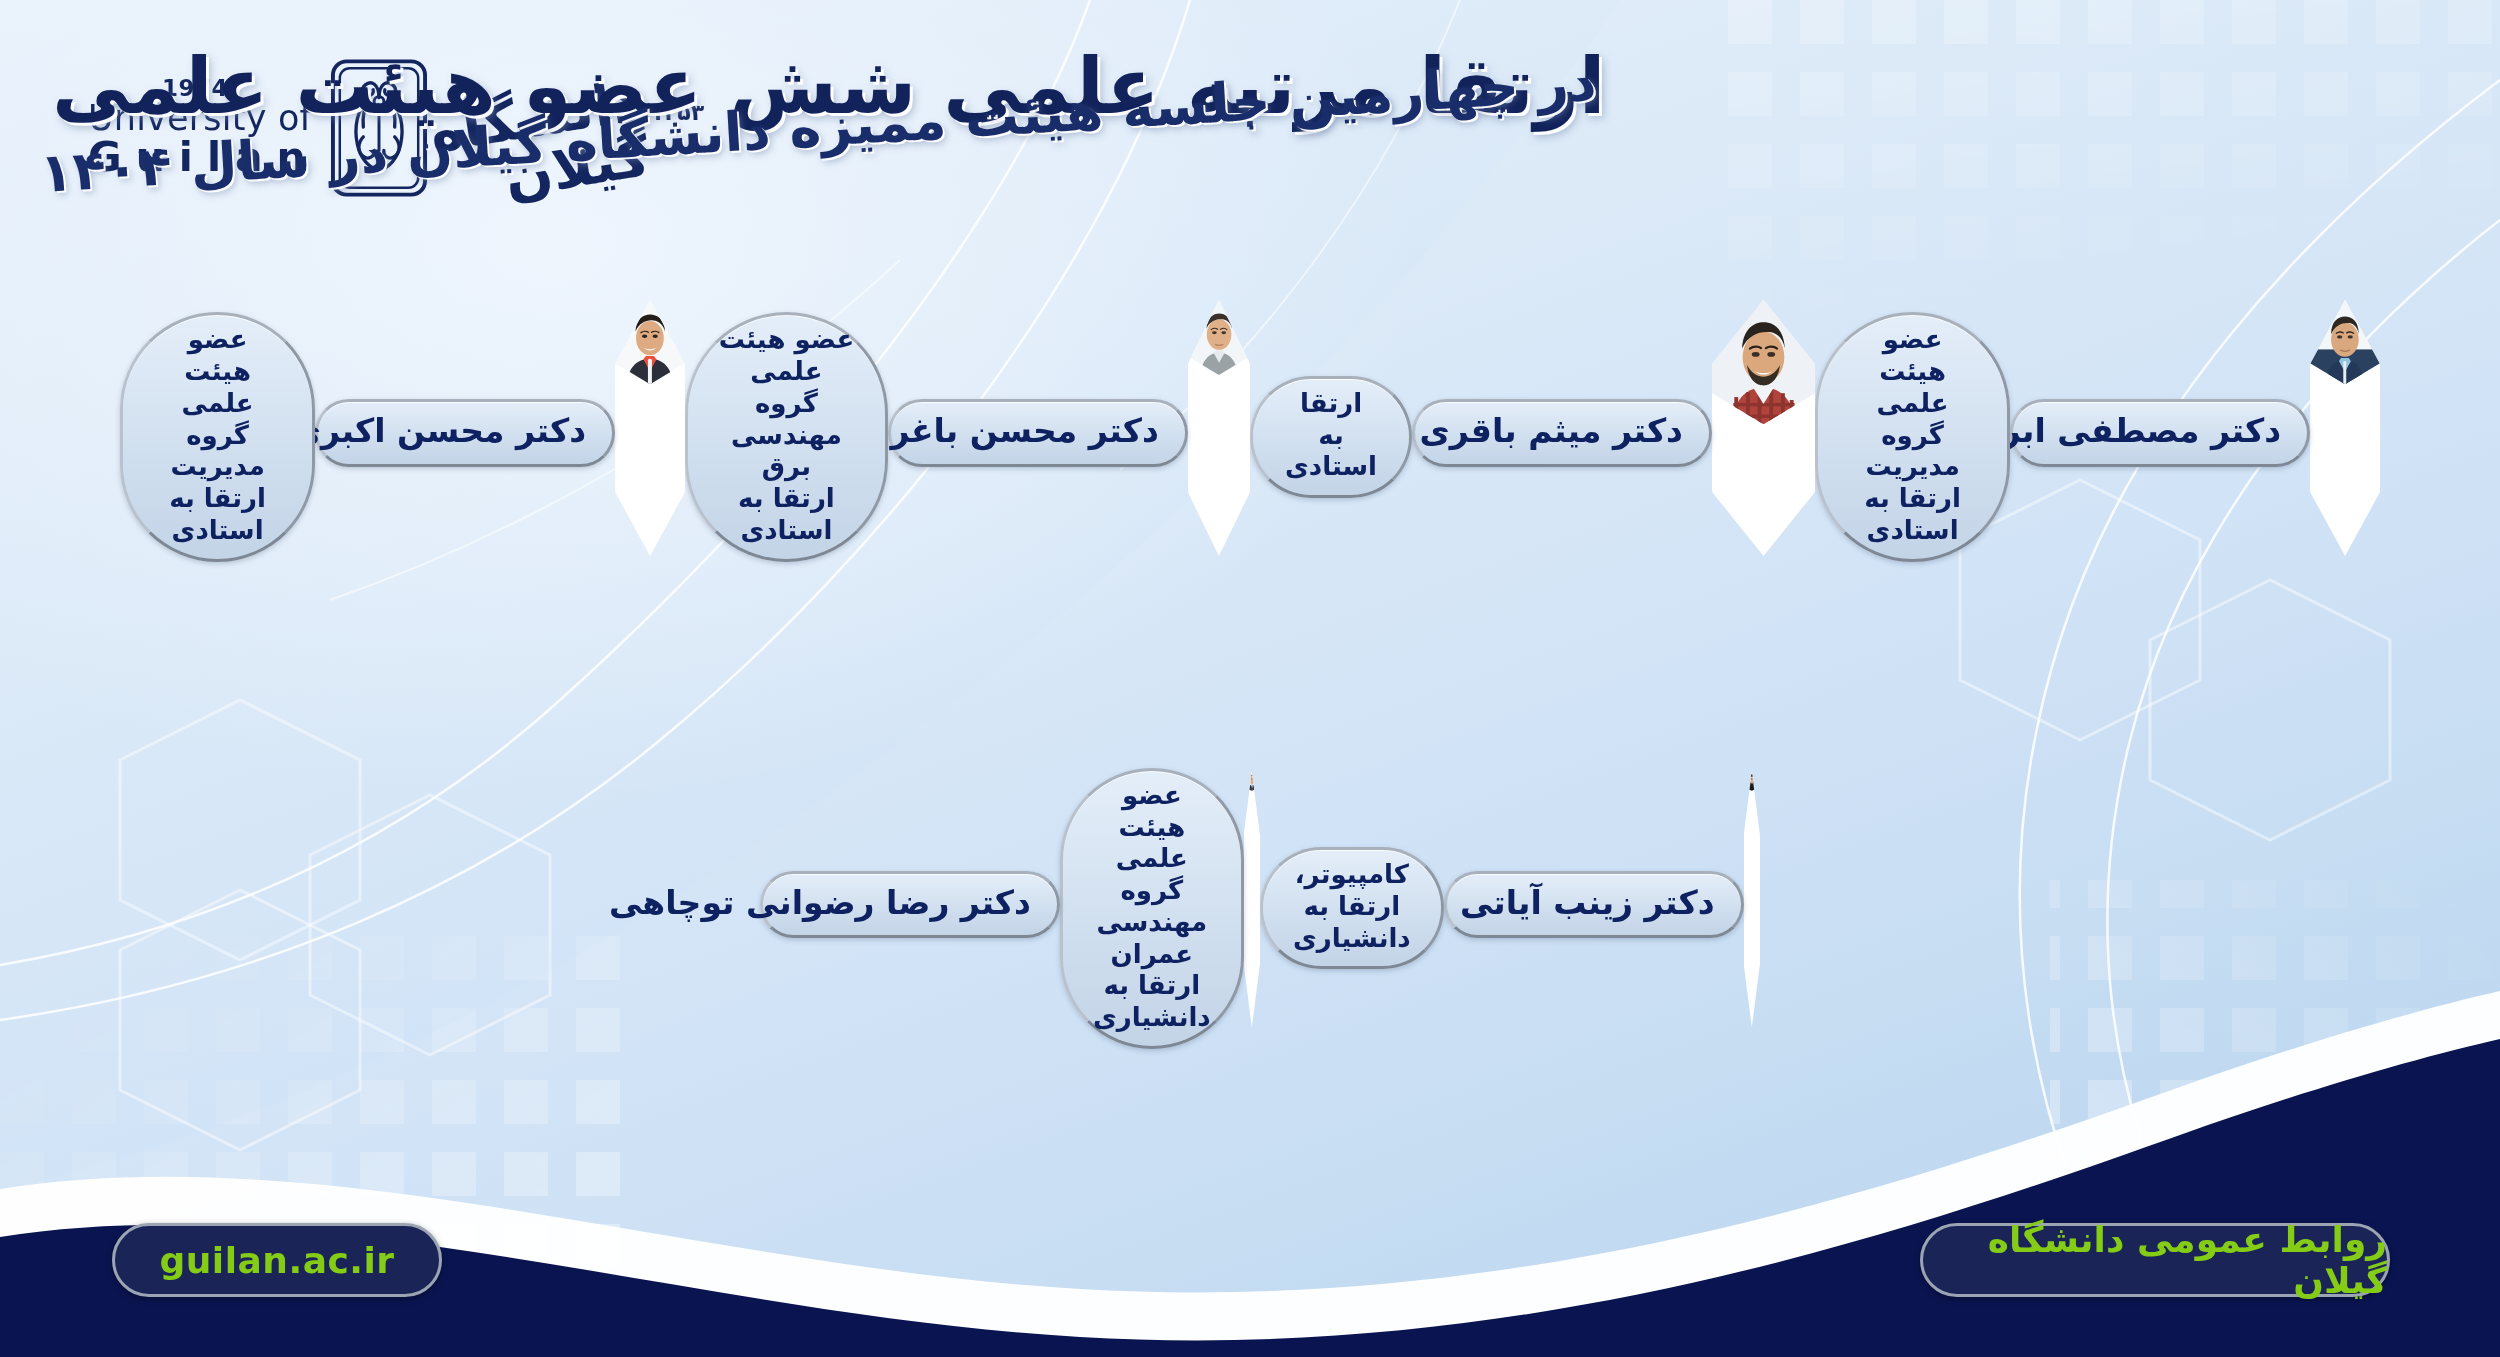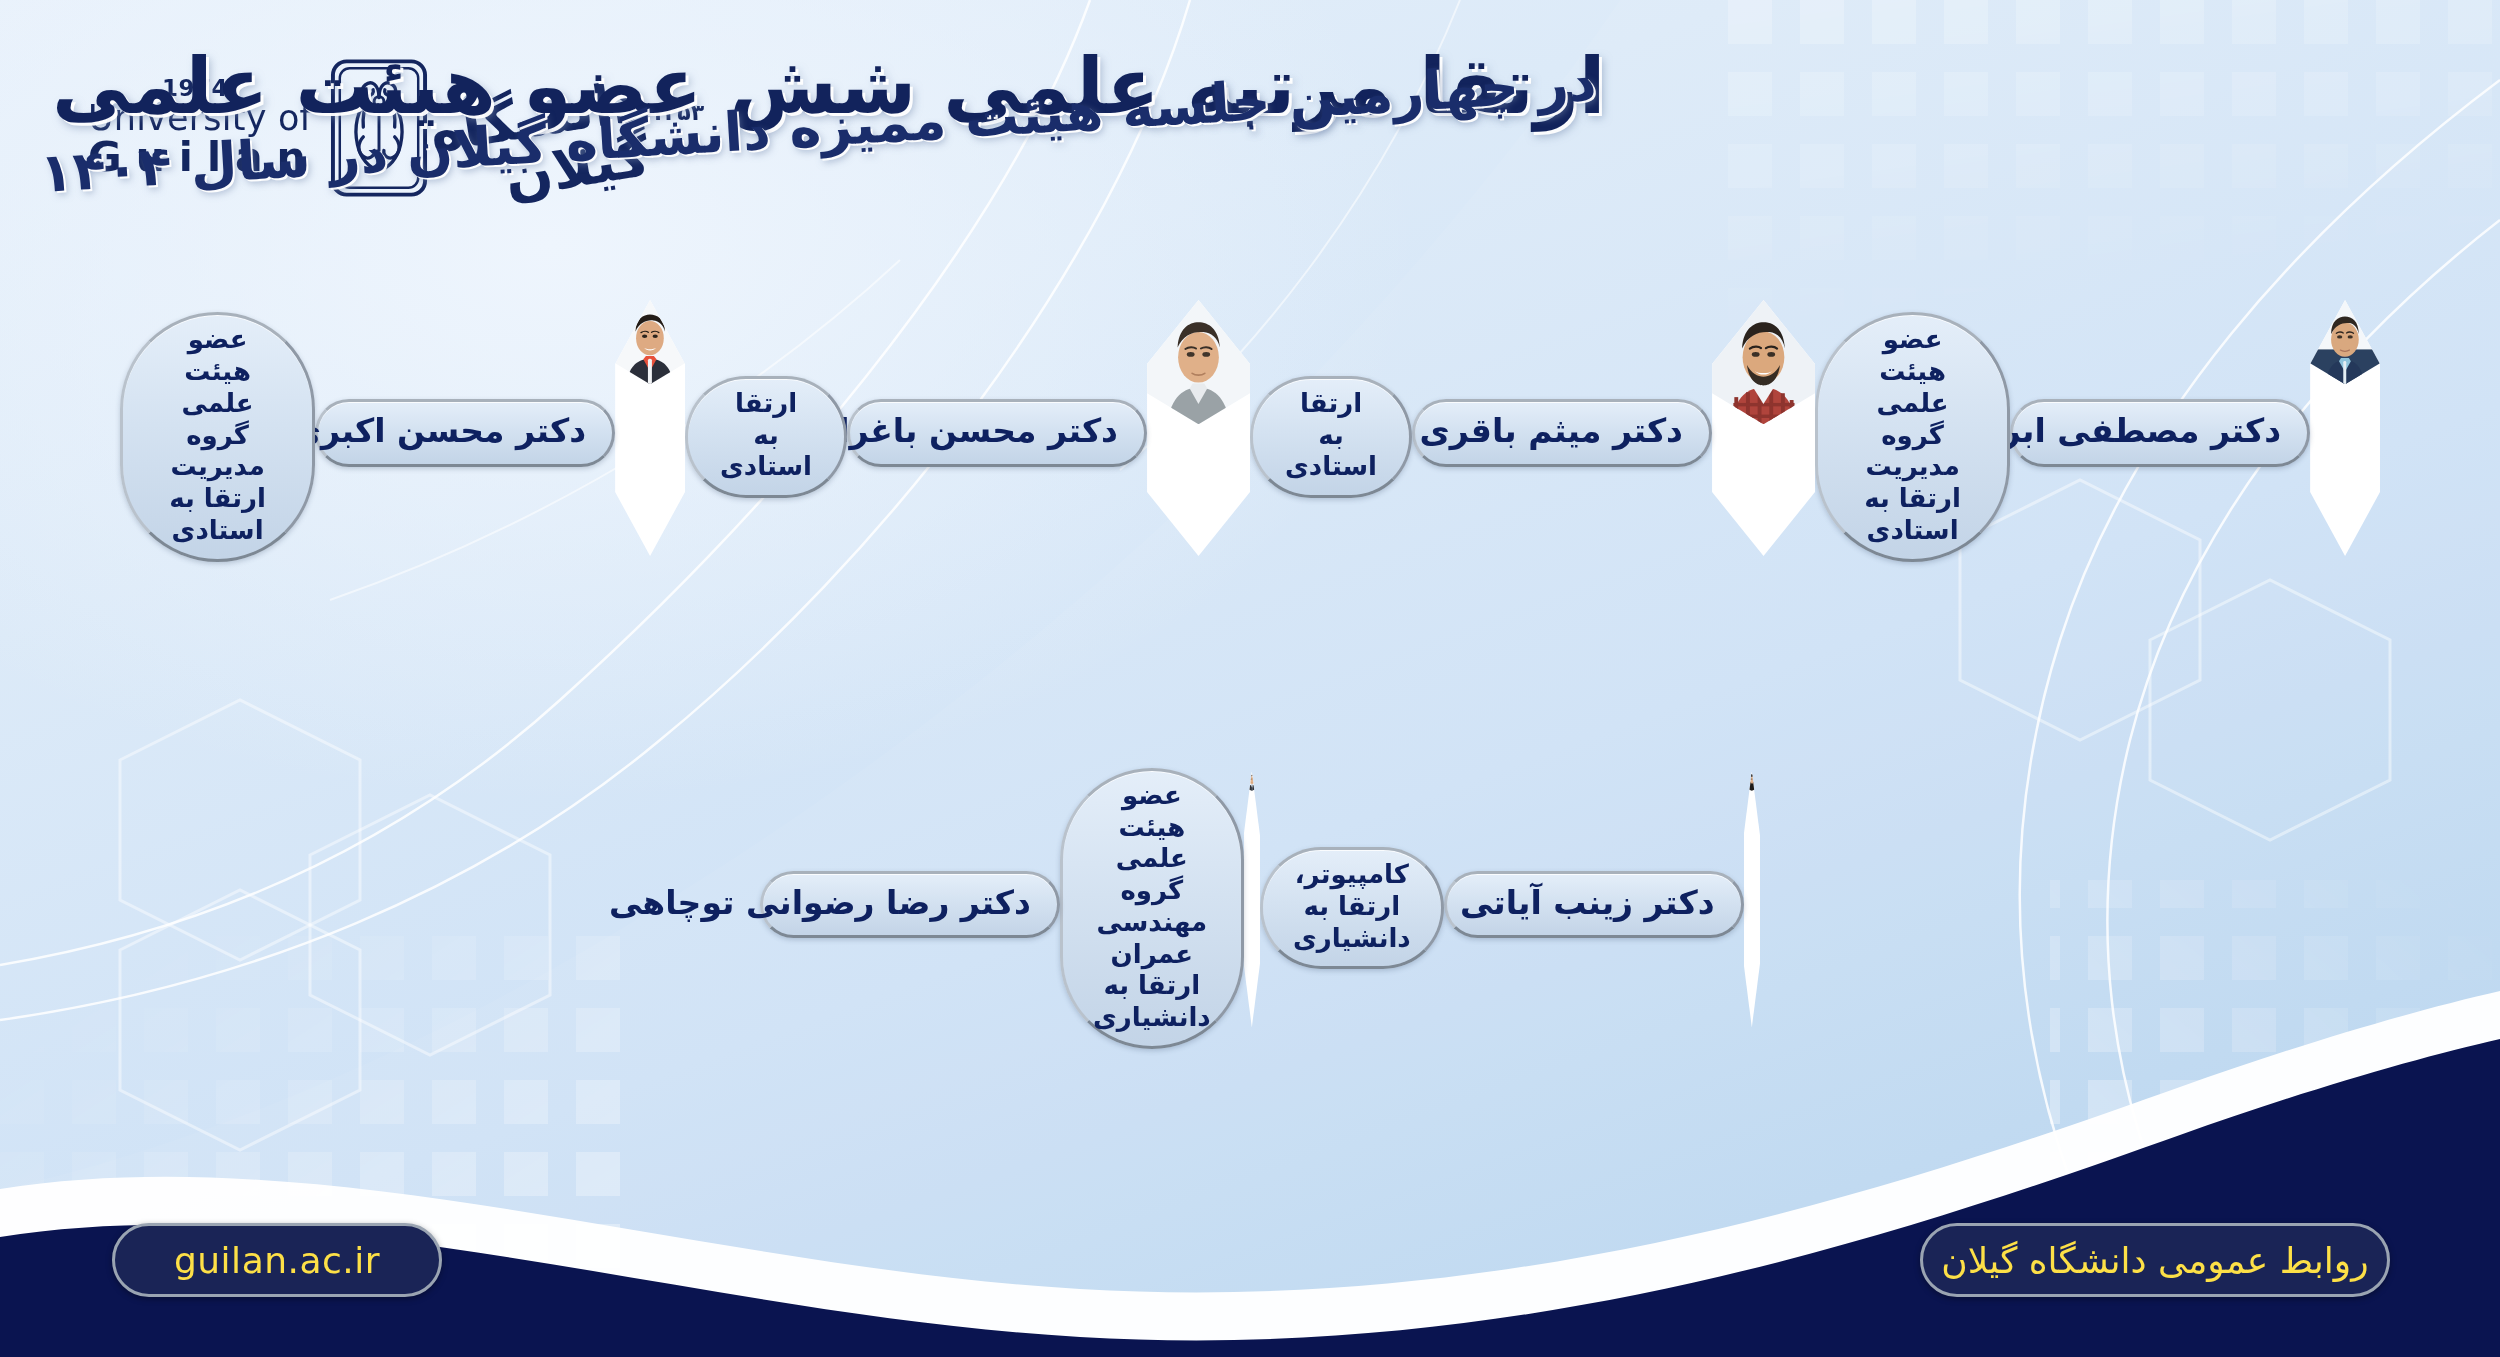--- a/index.html
+++ b/index.html
@@ -153,22 +153,22 @@
   }
   #row2 .plate-role{max-width:400px;}
 
   
   .footer-pill{
     position:absolute;
     bottom:60px;
     border-radius:999px;
     border:3px solid #9aa4b2;
     background:#1a2456;
-    color:#fde047;
-    font-weight:400;
+    color:#84cc16;
+    font-weight:700;
     display:flex;align-items:center;justify-content:center;
     box-shadow:0 2px 6px rgba(0,0,0,.35);
   }
   #site-pill{left:112px;width:330px;height:74px;font-size:36px;letter-spacing:.5px;direction:ltr;}
   #pr-pill{right:110px;width:470px;height:74px;font-size:36px;}
 </style>
 </head>
 <body>
 
 <div id="poster">
@@ -350,20 +350,21 @@
             <ellipse cx="90" cy="112" rx="8" ry="5" fill="#40352b"></ellipse>
             <ellipse cx="122" cy="112" rx="8" ry="5" fill="#40352b"></ellipse>
             <path d="M79 101 C 86 96 96 96 101 100" stroke="#3a3028" stroke-width="4" fill="none" stroke-linecap="round"></path>
             <path d="M111 100 C 117 96 127 96 133 101" stroke="#3a3028" stroke-width="4" fill="none" stroke-linecap="round"></path>
             <path d="M93 151 C 100 156 112 156 119 151" stroke="#b07f5e" stroke-width="3.5" fill="none" stroke-linecap="round"></path>
           </svg>
         </div>
       </div>
       <div class="plate plate-name">دکتر محسن باغرامیان</div>
       <div class="plate plate-role">
+        <div>عضو هیئت علمی گروه مهندسی برق</div>
         <div>ارتقا به استادی</div>
       </div>
     </div>
 
     <div class="person">
       <div class="photo-hex">
         <div class="hex-ring"></div>
         <div class="hex-clip">
           <svg class="hex-photo" viewBox="0 0 212 256">
             <rect width="212" height="256" fill="#f6f8fa"></rect>

